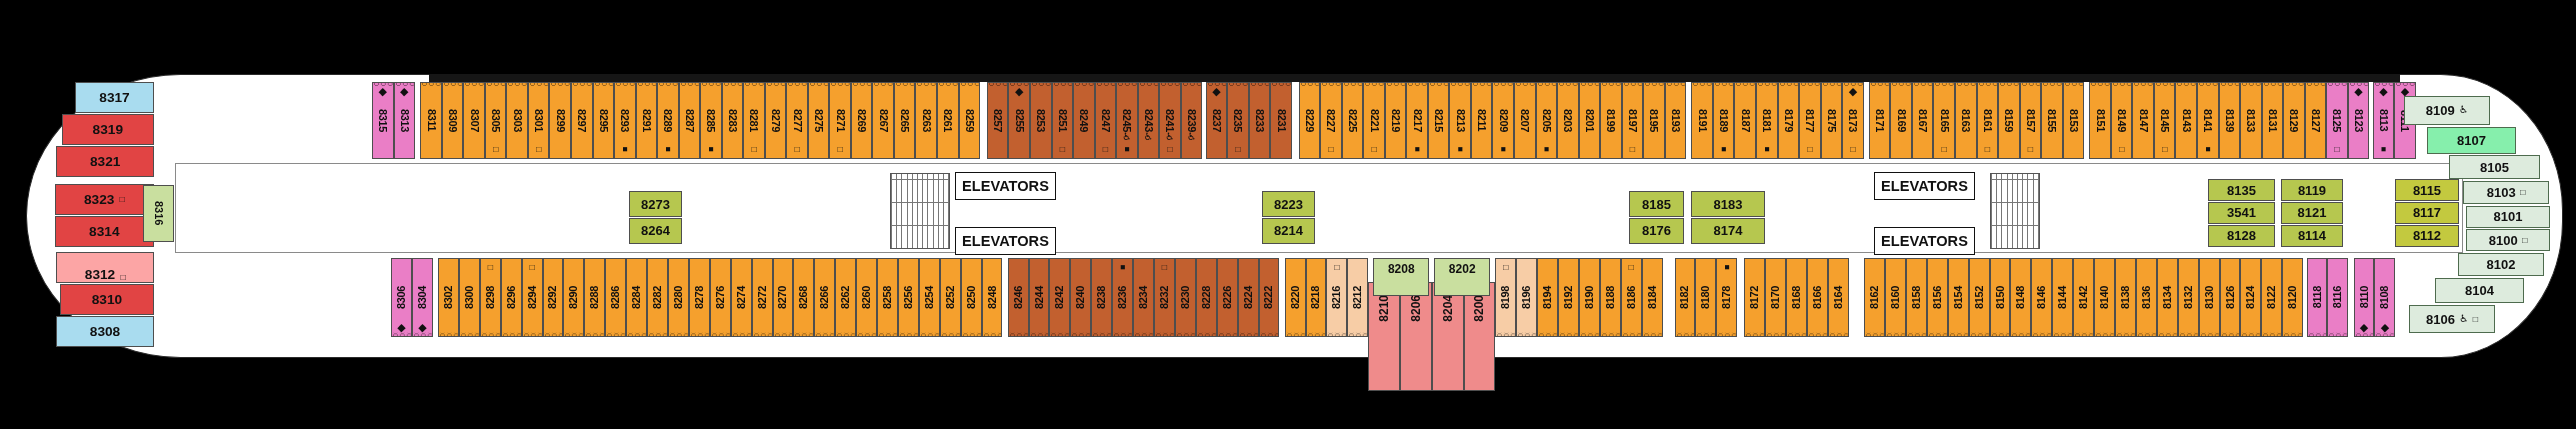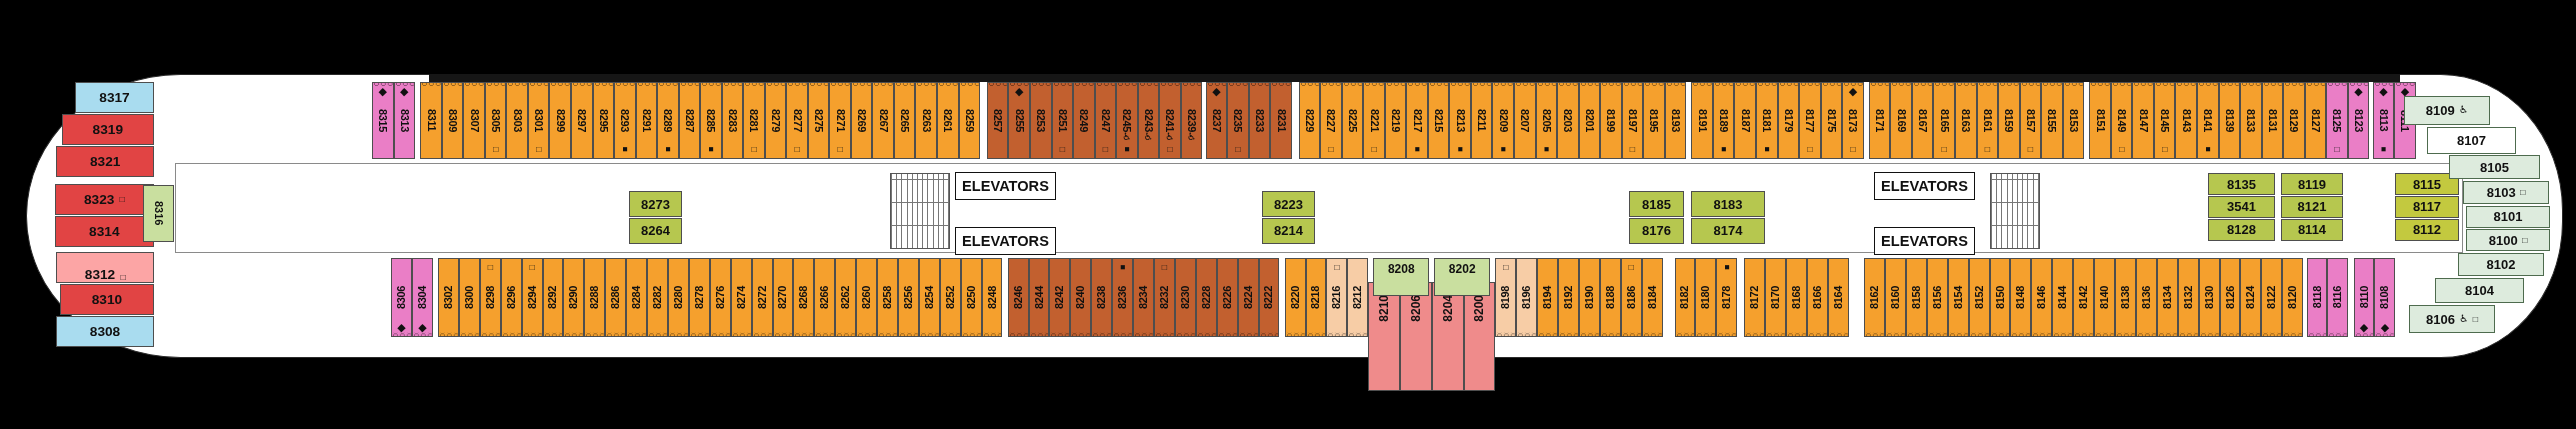--- a/index.html
+++ b/index.html
@@ -48,21 +48,21 @@
            box-sizing:border-box;display:flex;align-items:center;justify-content:center;}
   .cab8316 .num{font-weight:bold;font-size:11px;writing-mode:vertical-rl;color:#111;}
   
   .ipair{position:absolute;display:flex;flex-direction:column;gap:0.9px;}
   .ipair .ibox{height:26px;border:0.9px solid #4e4e4e;box-sizing:border-box;display:flex;
                align-items:center;justify-content:center;font-weight:bold;font-size:13px;color:#111;}
   .ip-fwd{left:629px;top:191px;width:53px;}
   .ip-mid{left:1262px;top:191px;width:53px;}
   .ip-aft1{left:1629px;top:191px;width:55px;}
   .ip-aft2{left:1691px;top:191px;width:74px;}
-  .ig{position:absolute;display:flex;flex-direction:column;gap:0.9px;top:173px;}
+  .ig{position:absolute;display:flex;flex-direction:column;gap:0.9px;top:179px;}
   .ig .ibox{height:22px;border:0.9px solid #4e4e4e;box-sizing:border-box;display:flex;
             align-items:center;justify-content:center;font-weight:bold;font-size:13px;color:#111;}
   .ig1{left:2208px;width:67px;} .ig2{left:2281px;width:62px;} .ig3{left:2349px;width:64px;padding-left:46px;}
   
   .elev{position:absolute;width:101px;height:28px;background:#fff;border:1.7px solid #111;
         display:flex;align-items:center;justify-content:center;font-weight:bold;font-size:14.6px;
         letter-spacing:0;color:#111;box-sizing:border-box;}
   .el-f1{left:955px;top:172px;} .el-f2{left:955px;top:227px;}
   .el-a1{left:1874px;top:172px;} .el-a2{left:1874px;top:227px;}
   .stairs{position:absolute;border:1.7px solid #555;box-sizing:border-box;background:
@@ -968,21 +968,21 @@
   <div class="elev el-f1">ELEVATORS</div>
   <div class="elev el-f2">ELEVATORS</div>
   <div class="elev el-a1">ELEVATORS</div>
   <div class="elev el-a2">ELEVATORS</div>
 
   <div id="stern-fan">
       <div class="sc sc0" style="background: rgb(221, 235, 221);">
         <span>8109</span>
         <span class="mk whl">♿</span>
       </div>
-      <div class="sc sc1" style="background: #ffffff;">
+      <div class="sc sc1" style="background: #86efac;">
         <span>8107</span>
       </div>
       <div class="sc sc2" style="background: rgb(221, 235, 221);">
         <span>8105</span>
       </div>
       <div class="sc sc3" style="background: rgb(221, 235, 221);">
         <span>8103</span>
         <span class="mk sq">□</span>
       </div>
       <div class="sc sc4" style="background: rgb(221, 235, 221);">

